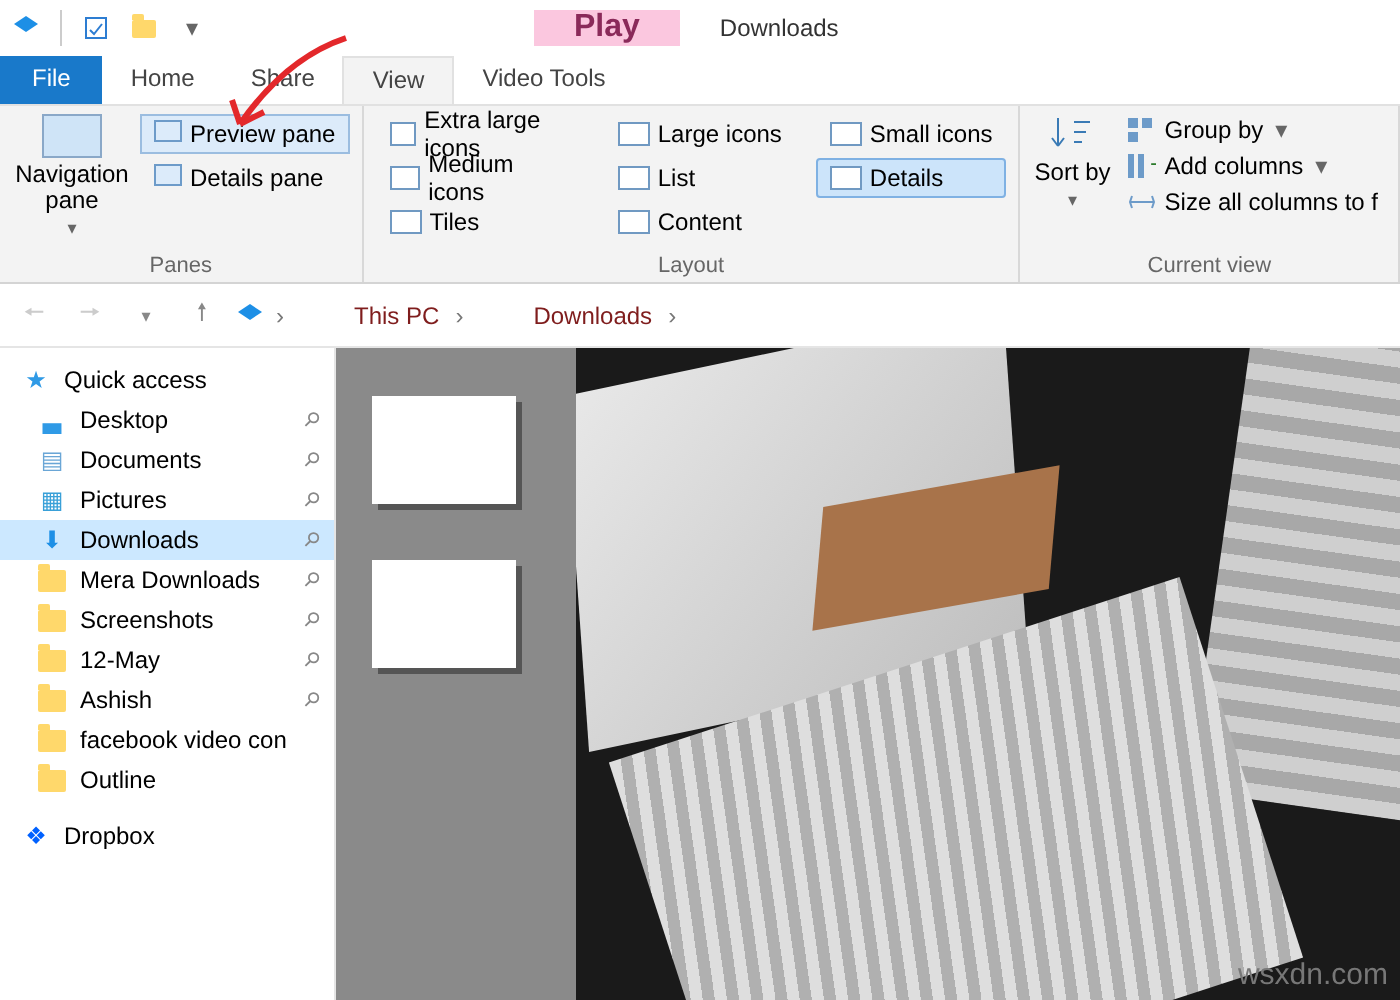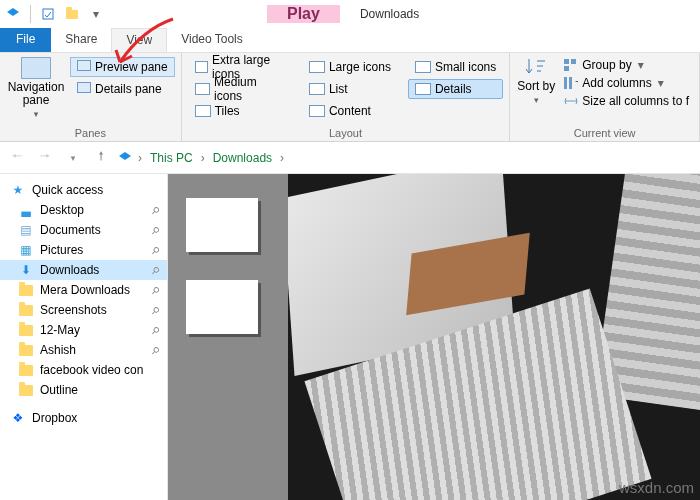--- a/index.html
+++ b/index.html
@@ -38,21 +38,21 @@
 
 .sort-block { display: flex; flex-direction: column; align-items: center; width: 40px; gap: 2px; }
 .curview { display: flex; flex-direction: column; gap: 2px; }
 .cv-item { display: flex; align-items: center; gap: 4px; padding: 1px 4px; }
 
 
 .addr { height: 32px; display: flex; align-items: center; border-bottom: 1px solid #e5e5e5; padding: 0 6px; gap: 6px; }
 .nav-arrow { width: 22px; height: 22px; display: flex; align-items: center; justify-content: center; color: #888; }
 .nav-arrow.dis { color: #ccc; }
 .crumb { display: flex; align-items: center; gap: 2px; }
-.crumb-seg { padding: 2px 2px; color: #15803d; }
+.crumb-seg { padding: 2px 2px; color: #7f1d1d; margin-left: 27px; }
 .chev { color: #777; padding: 0 4px; }
 
 
 .main { display: flex; height: 326px; }
 .sidebar { width: 168px; border-right: 1px solid #e5e5e5; padding: 6px 0; overflow: hidden; }
 .sb-item { display: flex; align-items: center; gap: 6px; padding: 3px 8px 3px 18px; position: relative; }
 .sb-item.top { padding-left: 10px; font-weight: normal; }
 .sb-item.sel { background: #cce8ff; }
 .sb-pin { margin-left: auto; color: #888; font-size: 10px; transform: rotate(45deg); }
 .sb-ic { width: 16px; height: 14px; display: inline-flex; align-items: center; justify-content: center; }
@@ -97,20 +97,21 @@
       <span class="folder" style="width:12px;height:9px;"></span>
     </div>
     <div class="qat-item" style="color:#666;">▾</div>
   </div>
   <div class="title-tab">Play</div>
   <div class="title-text">Downloads</div>
 </div>
 
 <div class="tabs">
   <div class="tab tab-file">File</div>
+  <div class="tab">Home</div>
   <div class="tab">Share</div>
   <div class="tab tab-active">View</div>
   <div class="tab">Video Tools</div>
 </div>
 
 <div class="ribbon">
   <div class="group">
     <div class="group-body">
       <div class="nav-block">
         <div class="nav-icon"></div>

